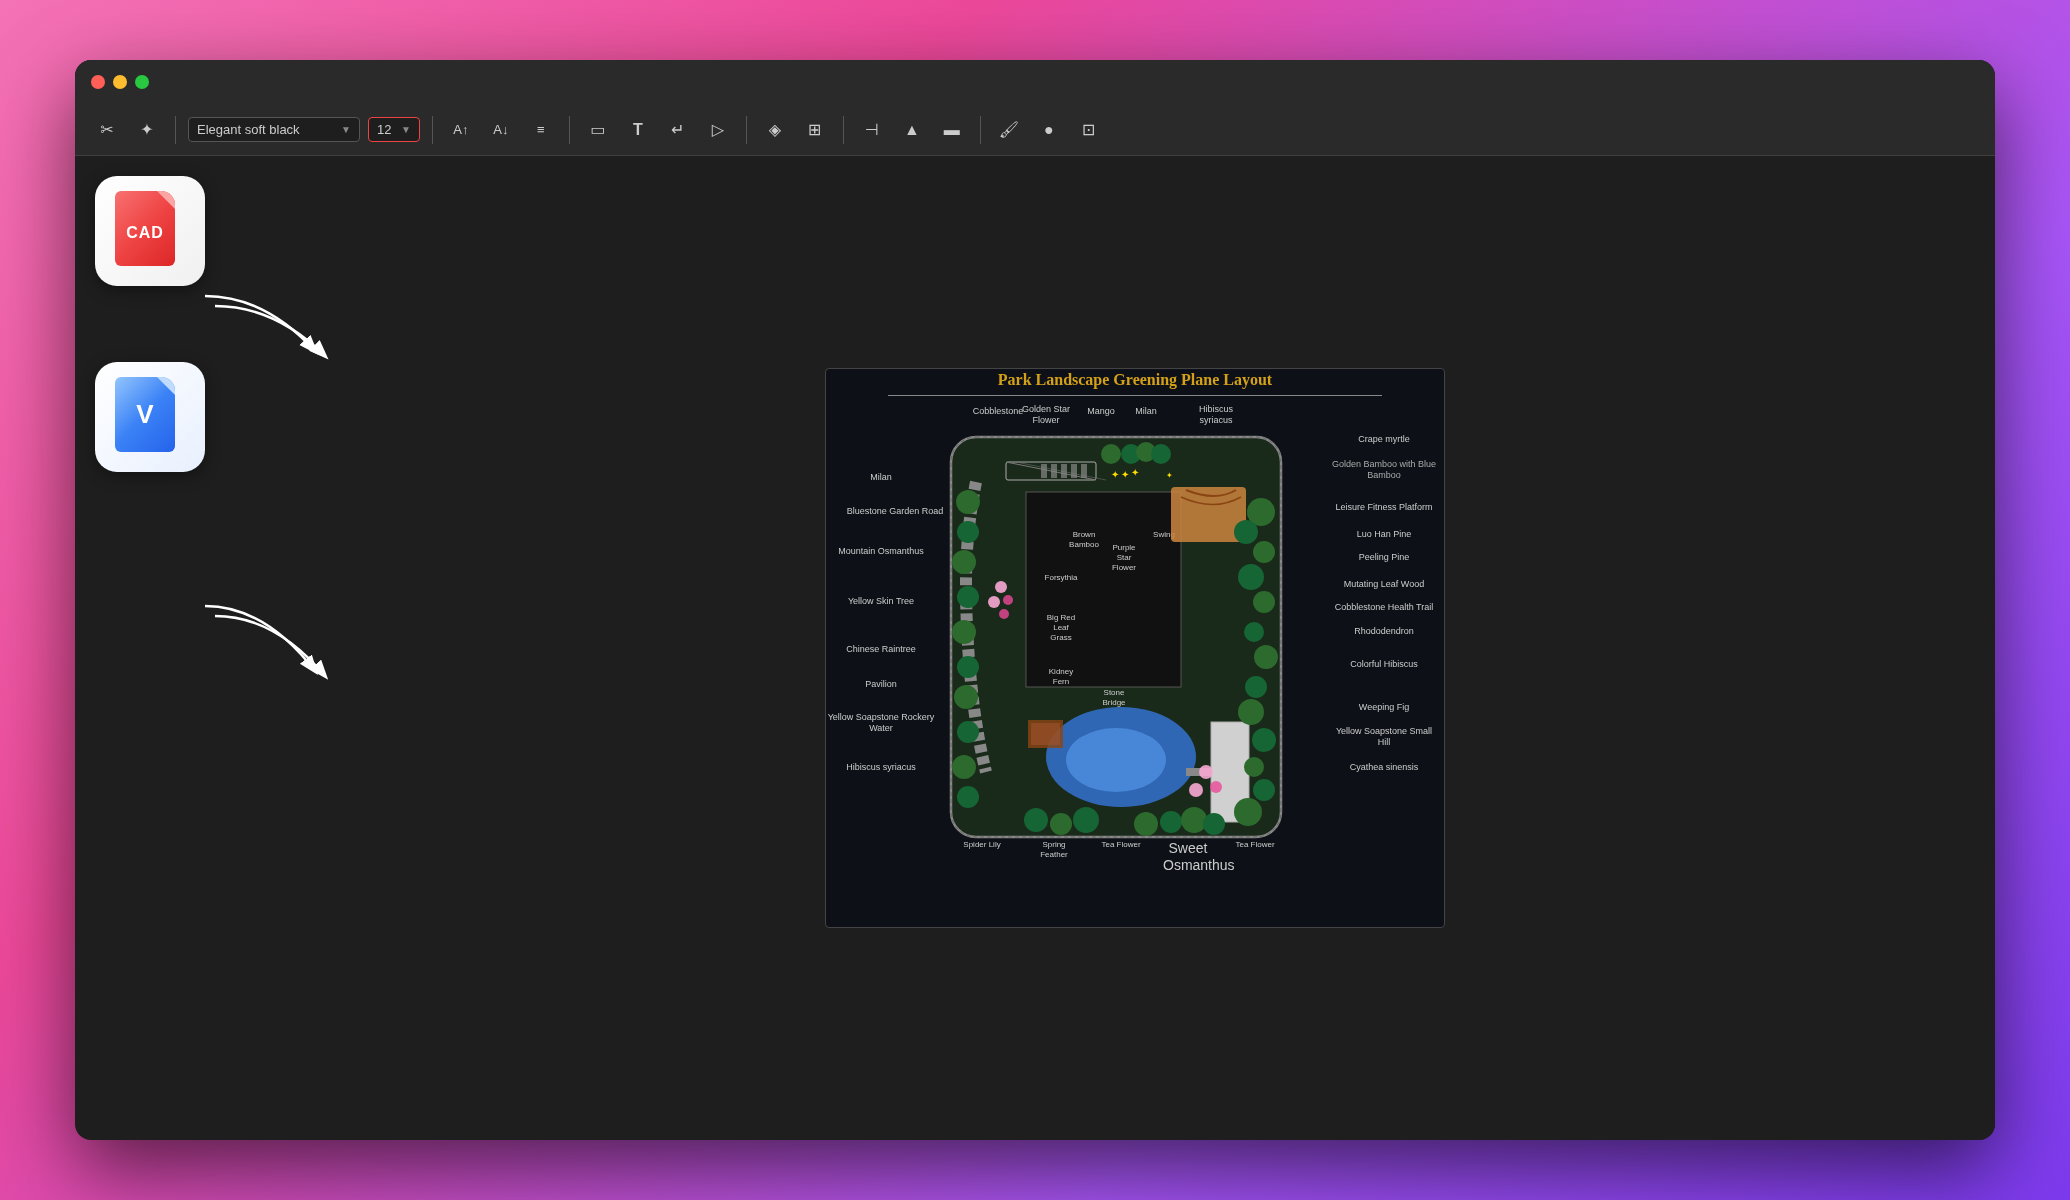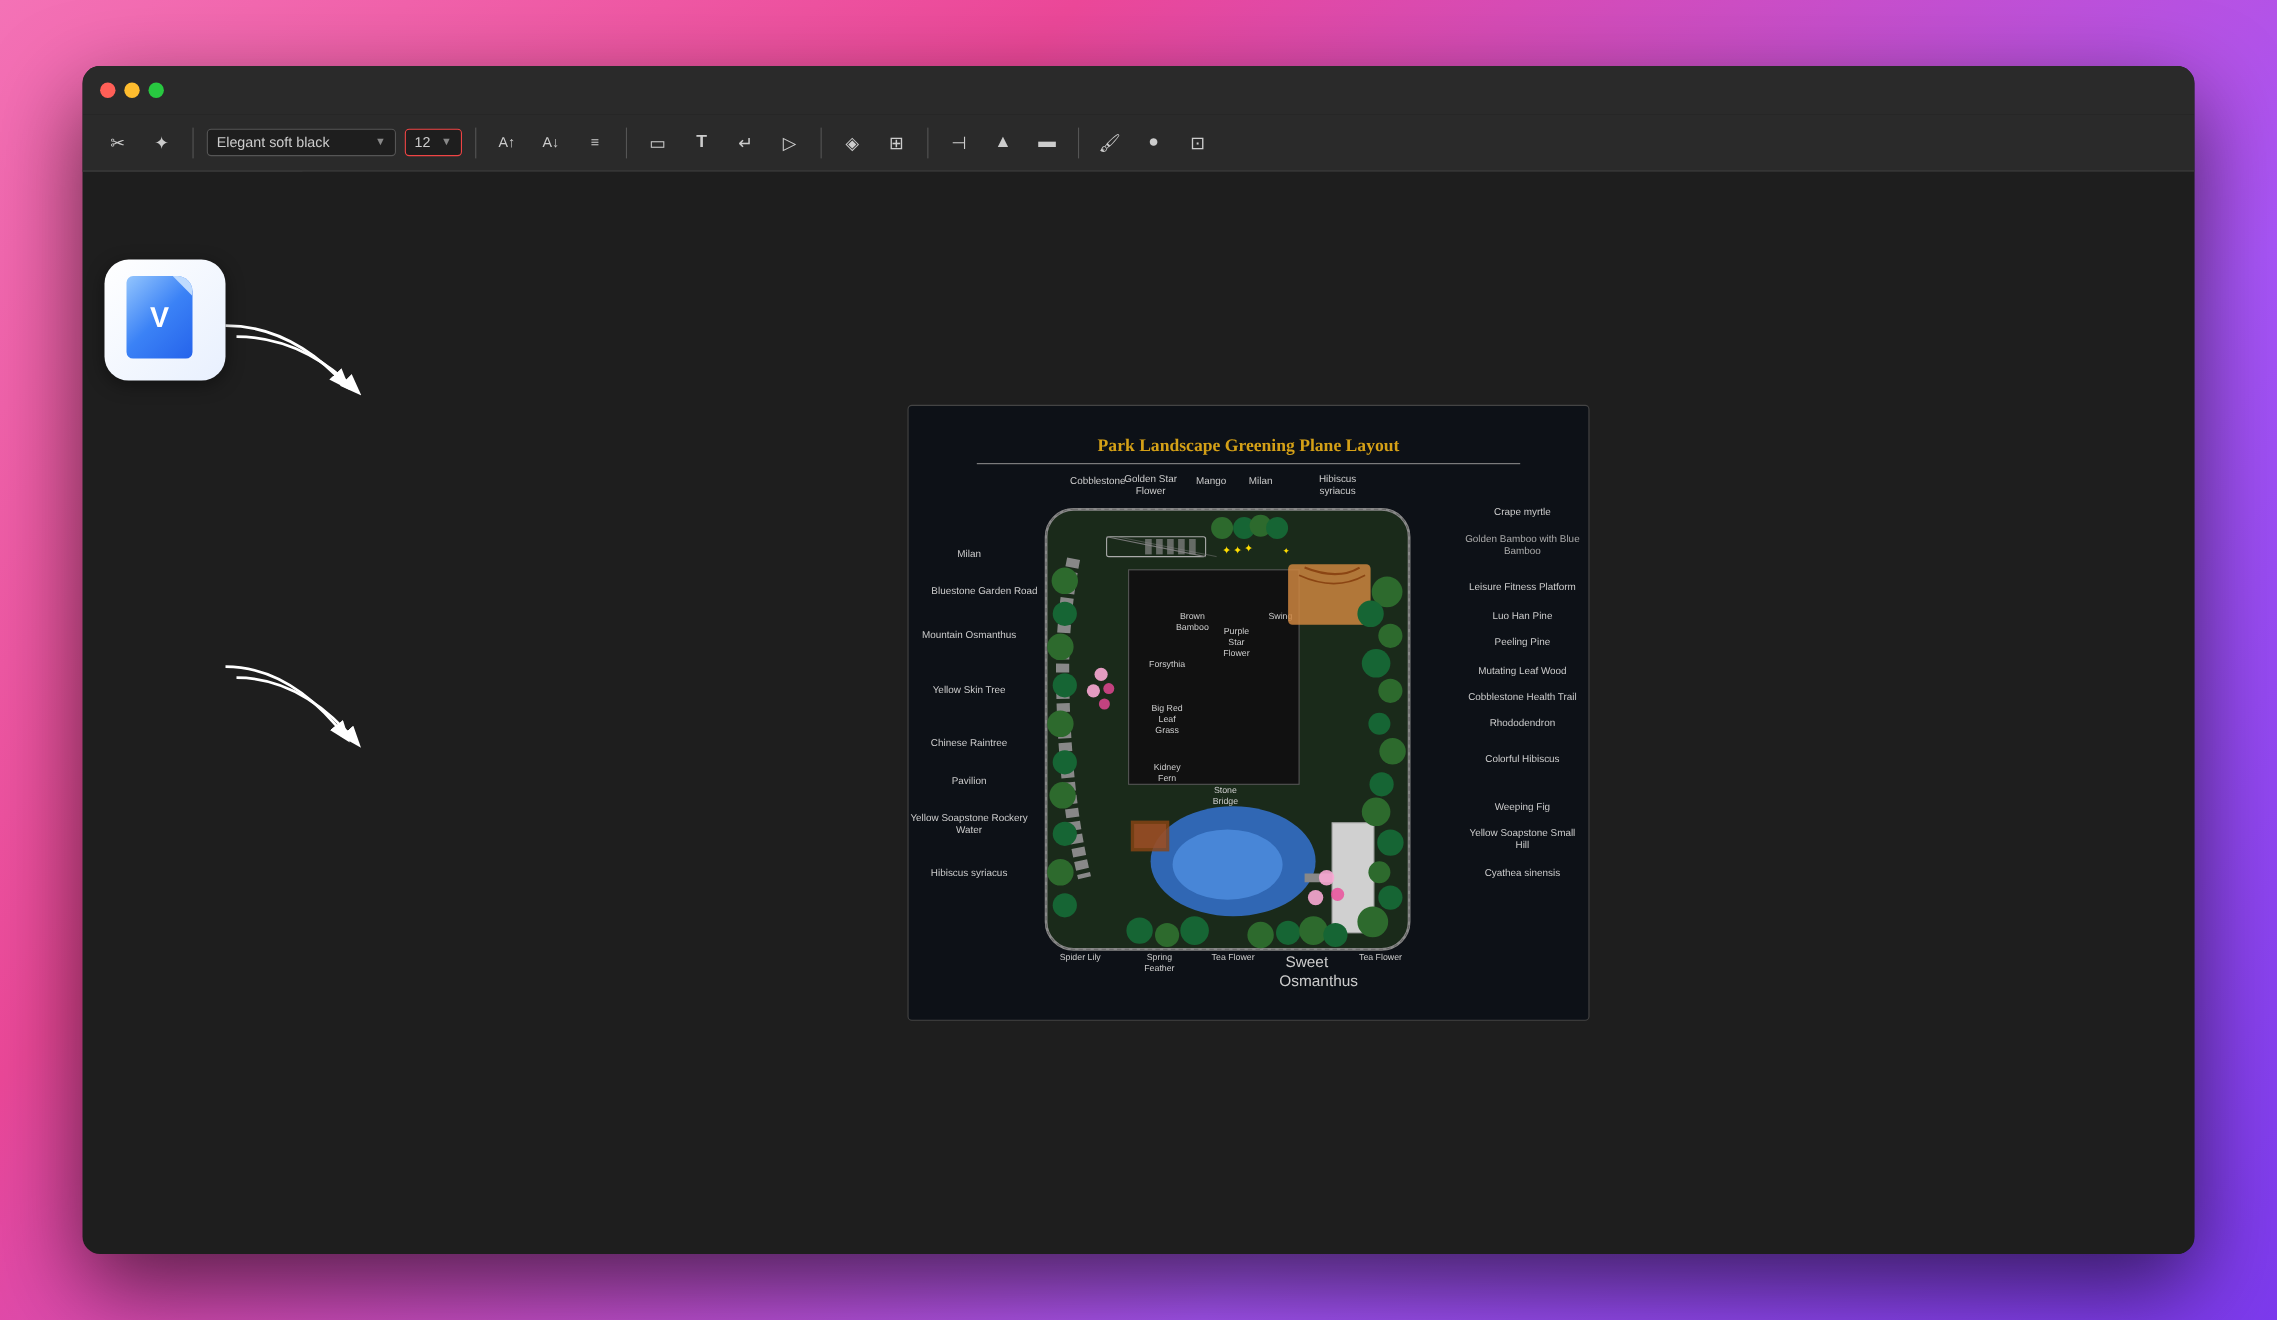--- a/index.html
+++ b/index.html
@@ -200,21 +200,21 @@
       border-radius: 4px;
       position: relative;
       overflow: visible;
     }
 
     .diagram-title {
       text-align: center;
       color: #d4a017;
       font-weight: bold;
       font-size: 16px;
-      padding: 28px 0 6px;
+      padding: 2px 0 6px;
       font-family: serif;
     }
 
     .diagram-subtitle-line {
       width: 80%;
       height: 1px;
       background: #888;
       margin: 0 auto 8px;
     }
 
@@ -334,20 +334,27 @@
 
     <div class="toolbar-btn">🖌</div>
     <div class="toolbar-btn">●</div>
     <div class="toolbar-btn">⊡</div>
   </div>
 
   <div class="main-content">
 
     <div class="left-panel">
 
+      <div class="app-icon cad">
+        <div class="cad-icon-inner">
+          <div class="cad-file">
+            <span class="cad-text">CAD</span>
+          </div>
+        </div>
+      </div>
 
       <svg width="160" height="80" style="position:absolute; left:110px; top:130px;">
         <defs>
           <marker id="arrow1" markerWidth="8" markerHeight="8" refX="6" refY="3" orient="auto">
             <path d="M0,0 L0,6 L8,3 z" fill="white"></path>
           </marker>
           <marker id="arrow1b" markerWidth="8" markerHeight="8" refX="6" refY="3" orient="auto">
             <path d="M0,0 L0,6 L8,3 z" fill="white"></path>
           </marker>
         </defs>

